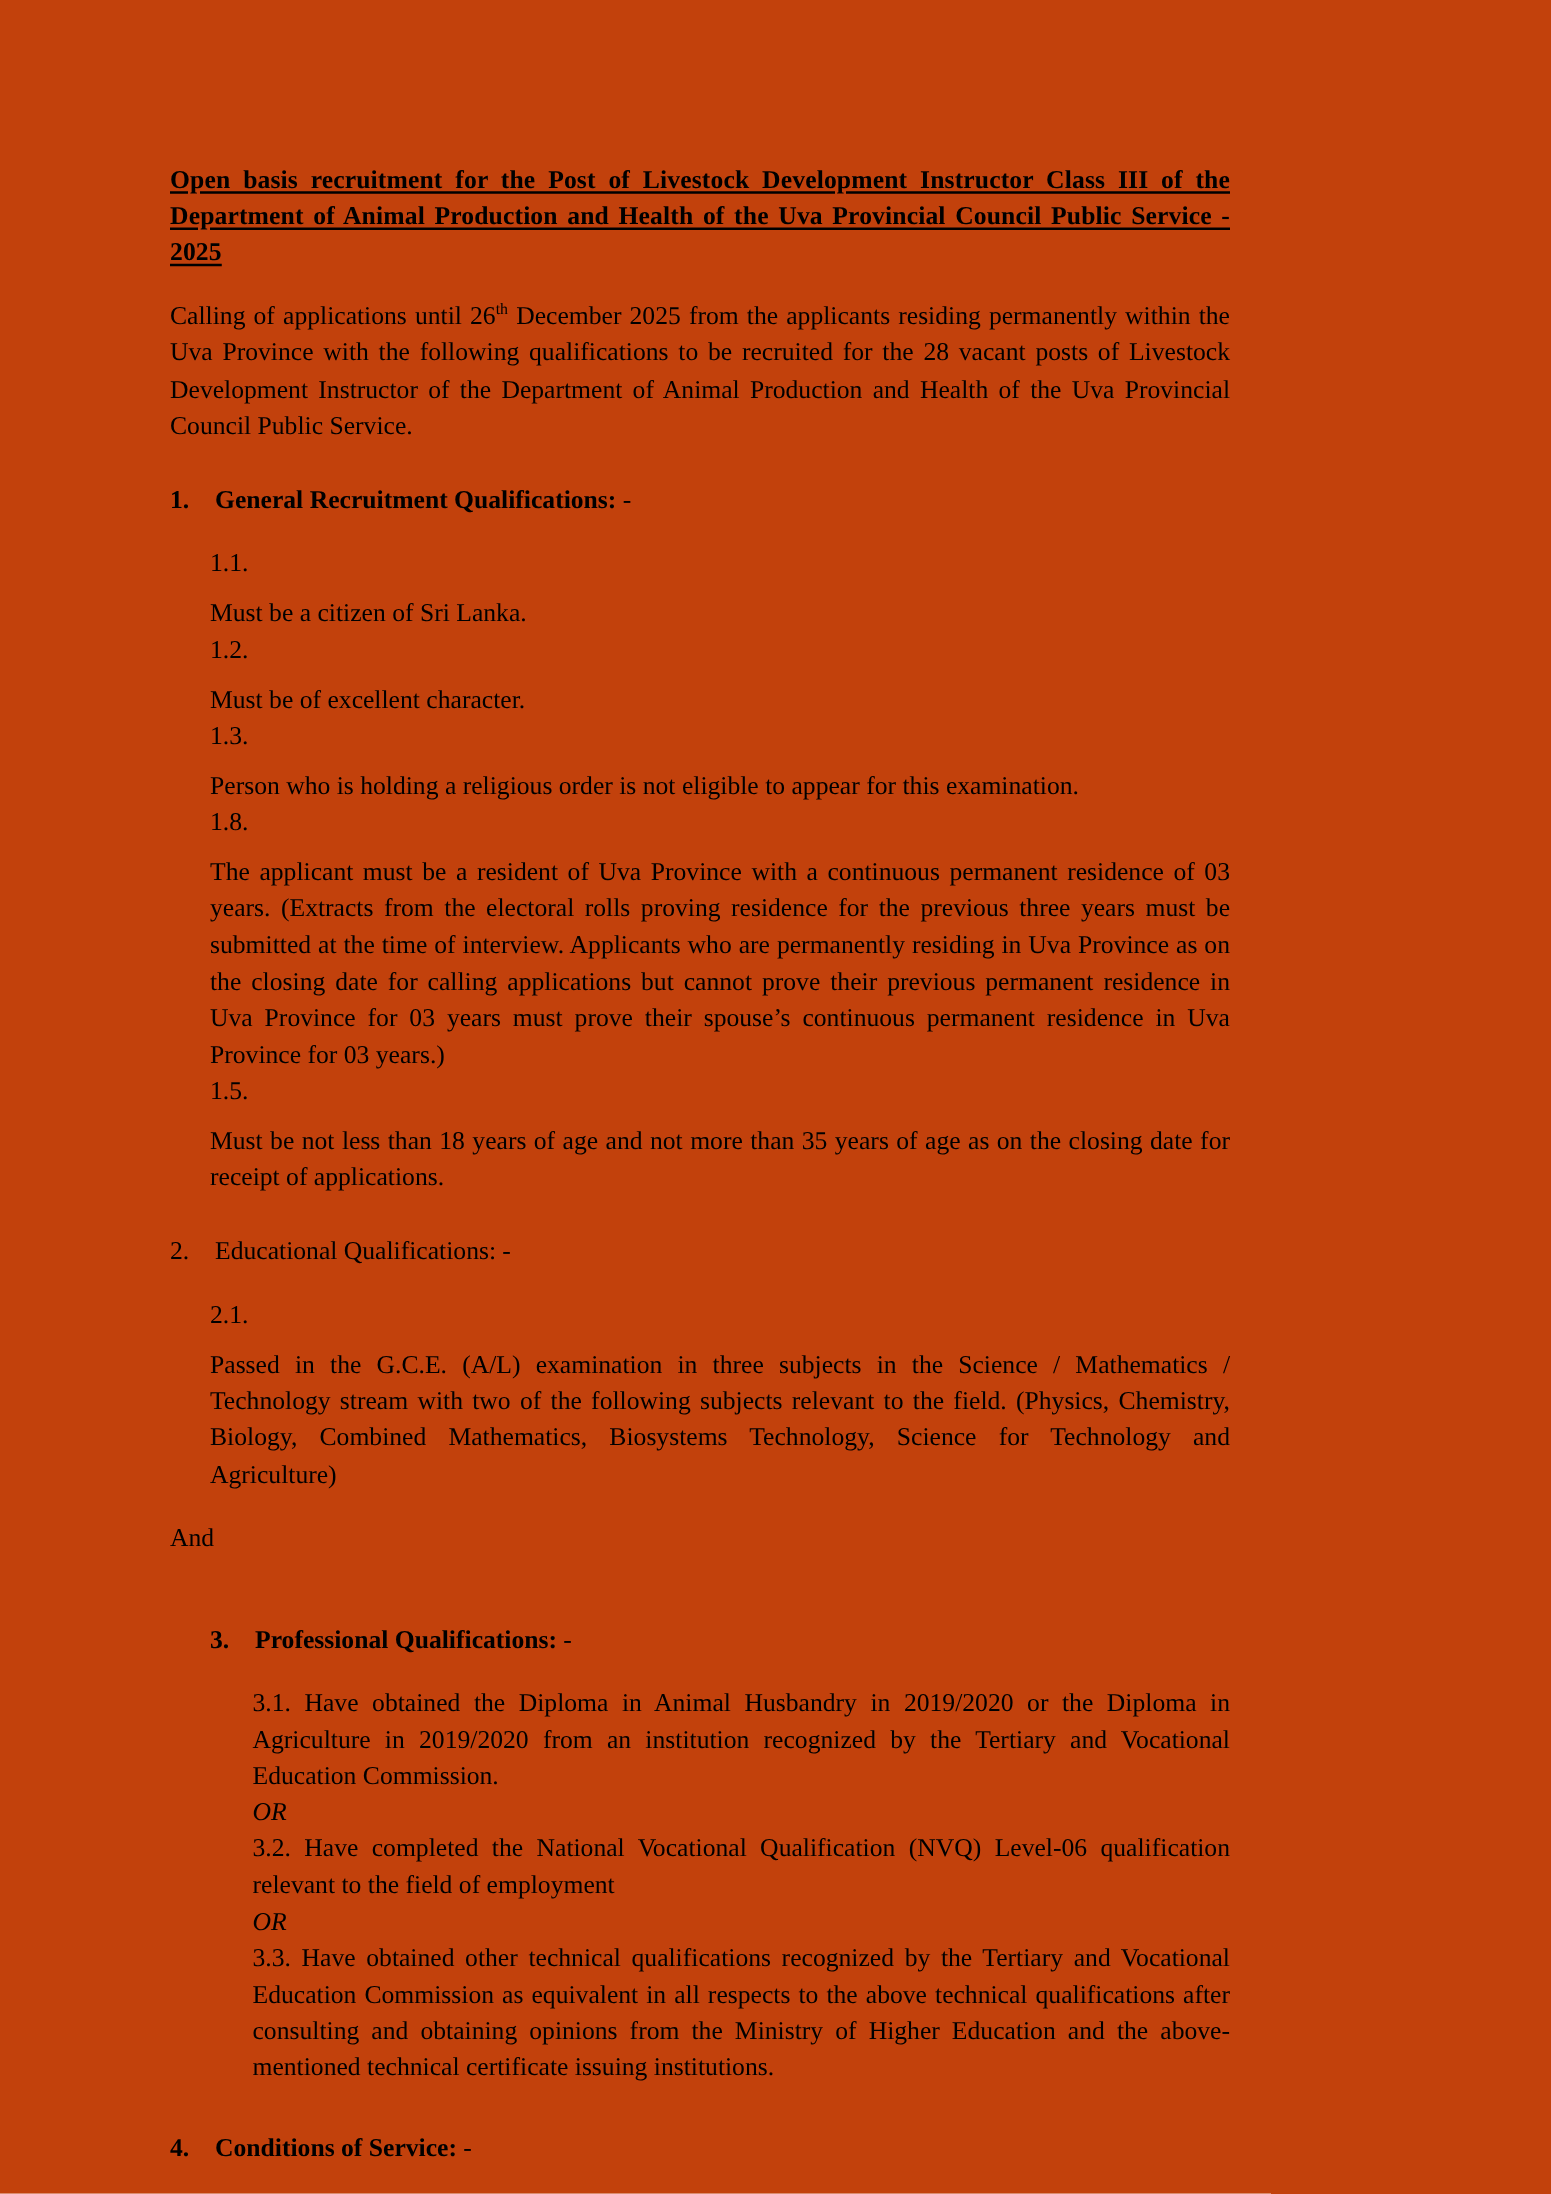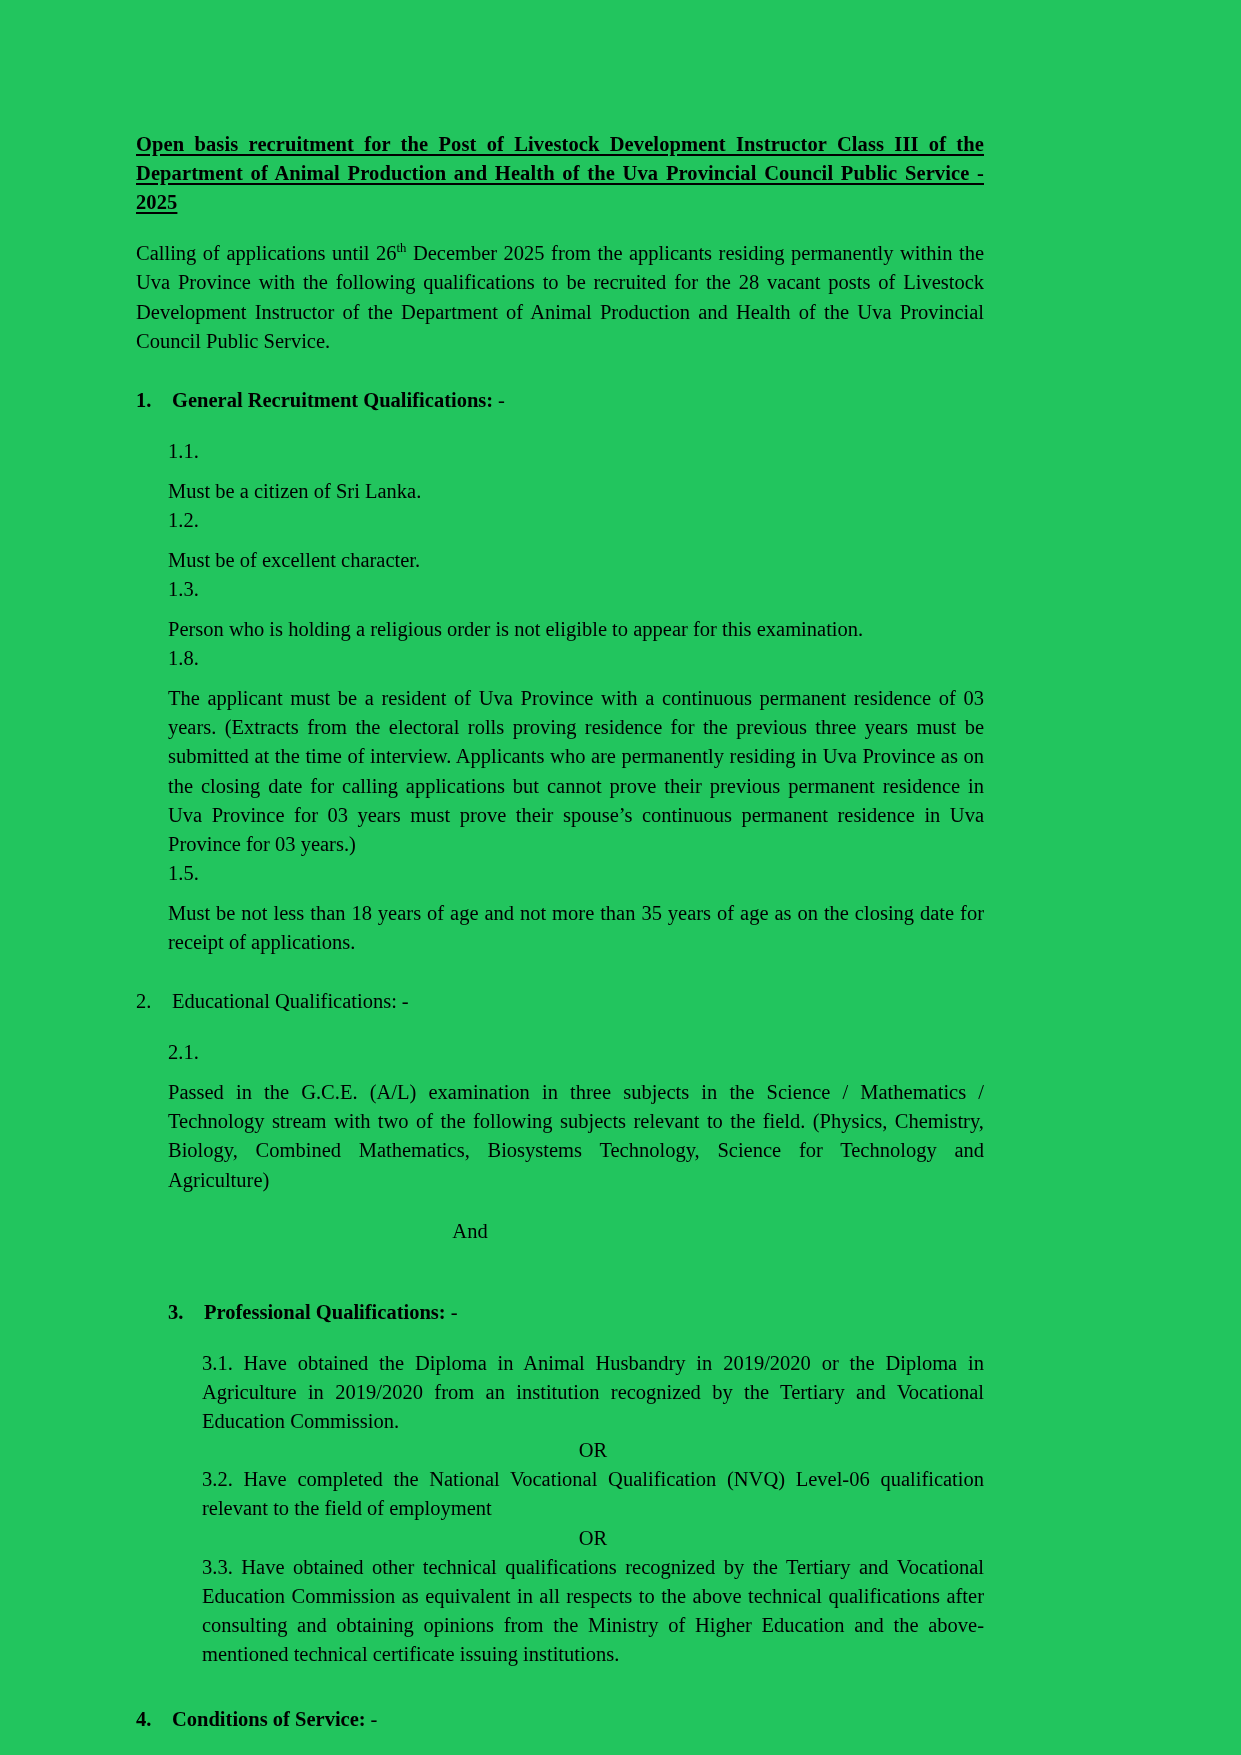--- a/index.html
+++ b/index.html
@@ -10,21 +10,21 @@
   }
   body {
     font-family: "Liberation Serif", "DejaVu Serif", serif;
     color: #000000;
   }
   .page {
     position: relative;
     width: 1241px;
     height: 1755px;
     margin: 0 auto;
-    background: #22c55e;
+    background: #c2410c;
     box-sizing: border-box;
     overflow: hidden;
   }
   .content {
     position: absolute;
     left: 136px;
     top: 130px;
     width: 848px;
   }
 
@@ -106,28 +106,27 @@
     text-align: justify;
     text-align-last: left;
     margin: 0;
     padding-left: 66px;
   }
   .block.deep { padding-left: 66px; }
 
   .centered {
     font-size: 20.5px;
     line-height: 1.42;
-    text-align: center;
     margin: 0;
     padding-right: 180px;
   }
   .centered.or {
     padding-right: 0;
     padding-left: 66px;
-    text-align: center;
+    font-style: italic;
   }
 </style>
 </head>
 <body>
 
 <div class="page">
   <div class="content">
 
     <div class="doc-title">Open basis recruitment for the Post of Livestock Development Instructor Class III of the Department of Animal Production and Health of the Uva Provincial Council Public Service - 2025</div>
 

